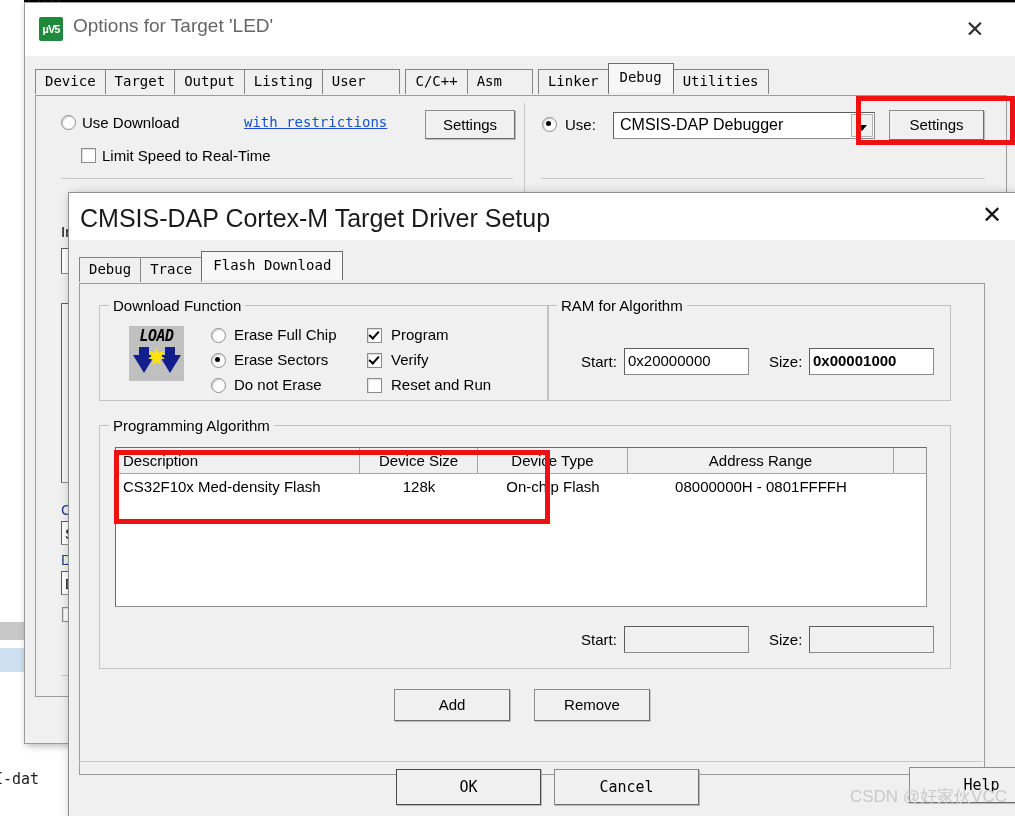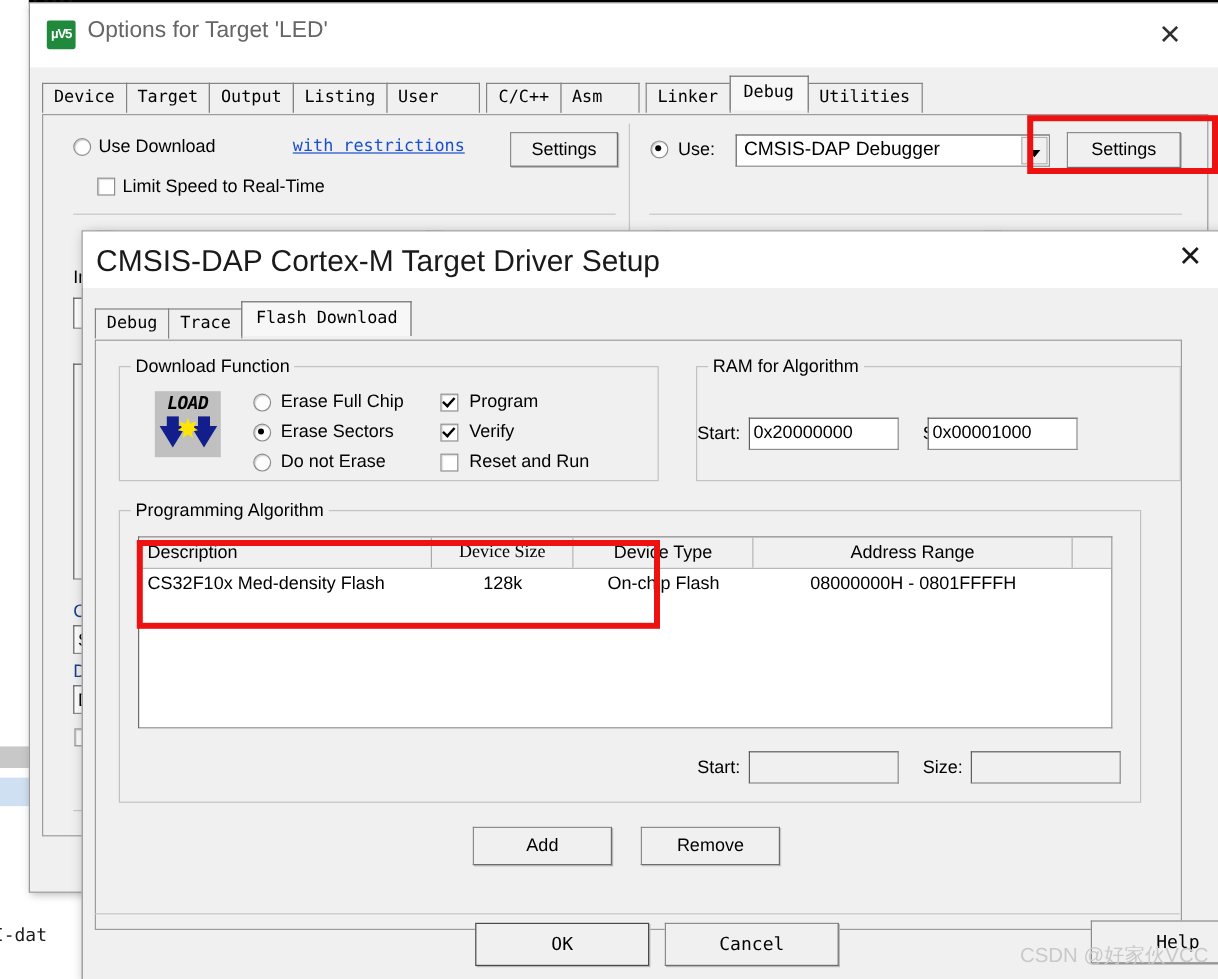--- a/index.html
+++ b/index.html
@@ -543,36 +543,36 @@
 
     <div class="checkbox checked" style="left:298px; top:135px;"></div>
     <div class="lbl" style="left:322px; top:133px;">Program</div>
 
     <div class="checkbox checked" style="left:298px; top:160px;"></div>
     <div class="lbl" style="left:322px; top:158px;">Verify</div>
 
     <div class="checkbox" style="left:298px; top:185px;"></div>
     <div class="lbl" style="left:322px; top:183px;">Reset and Run</div>
 
-    <div class="groupbox" style="left:478px; top:112px; width:404px; height:96px;margin-left:33px;">
+    <div class="groupbox" style="left:478px; top:112px; width:404px; height:96px;">
       <div class="groupbox-title">RAM for Algorithm</div>
     </div>
     <div class="lbl" style="left:512px; top:160px;">Start:</div>
     <div class="input" style="left:555px; top:155px; width:125px; height:27px;">0x20000000</div>
     <div class="lbl" style="left:700px; top:160px;">Size:</div>
-    <div class="input" style="left:704px; top:155px; width:125px; height:27px;">0x00001000</div>
+    <div class="input" style="left:740px; top:155px; width:125px; height:27px;font-weight:bold;">0x00001000</div>
 
     <div class="groupbox" style="left:30px; top:232px; width:852px; height:244px;">
       <div class="groupbox-title">Programming Algorithm</div>
     </div>
 
     <div id="algo-table" style="left:46px; top:254px; width:812px; height:160px;">
       <div id="algo-header">
         <div class="hcell left" style="width:244px;">Description</div>
-        <div class="hcell" style="width:118px;font-family:Liberation Serif, serif;">Device Size</div>
+        <div class="hcell" style="width:118px;">Device Size</div>
         <div class="hcell" style="width:150px;">Device Type</div>
         <div class="hcell" style="width:266px;">Address Range</div>
         <div class="hcell" style="width:32px; border-right:none;"></div>
       </div>
       <div class="row">
         <div class="cell left" style="width:244px;">CS32F10x Med-density Flash</div>
         <div class="cell center" style="width:118px;">128k</div>
         <div class="cell center" style="width:150px;">On-chip Flash</div>
         <div class="cell center" style="width:266px;">08000000H - 0801FFFFH</div>
         <div class="cell" style="width:32px;"></div>

